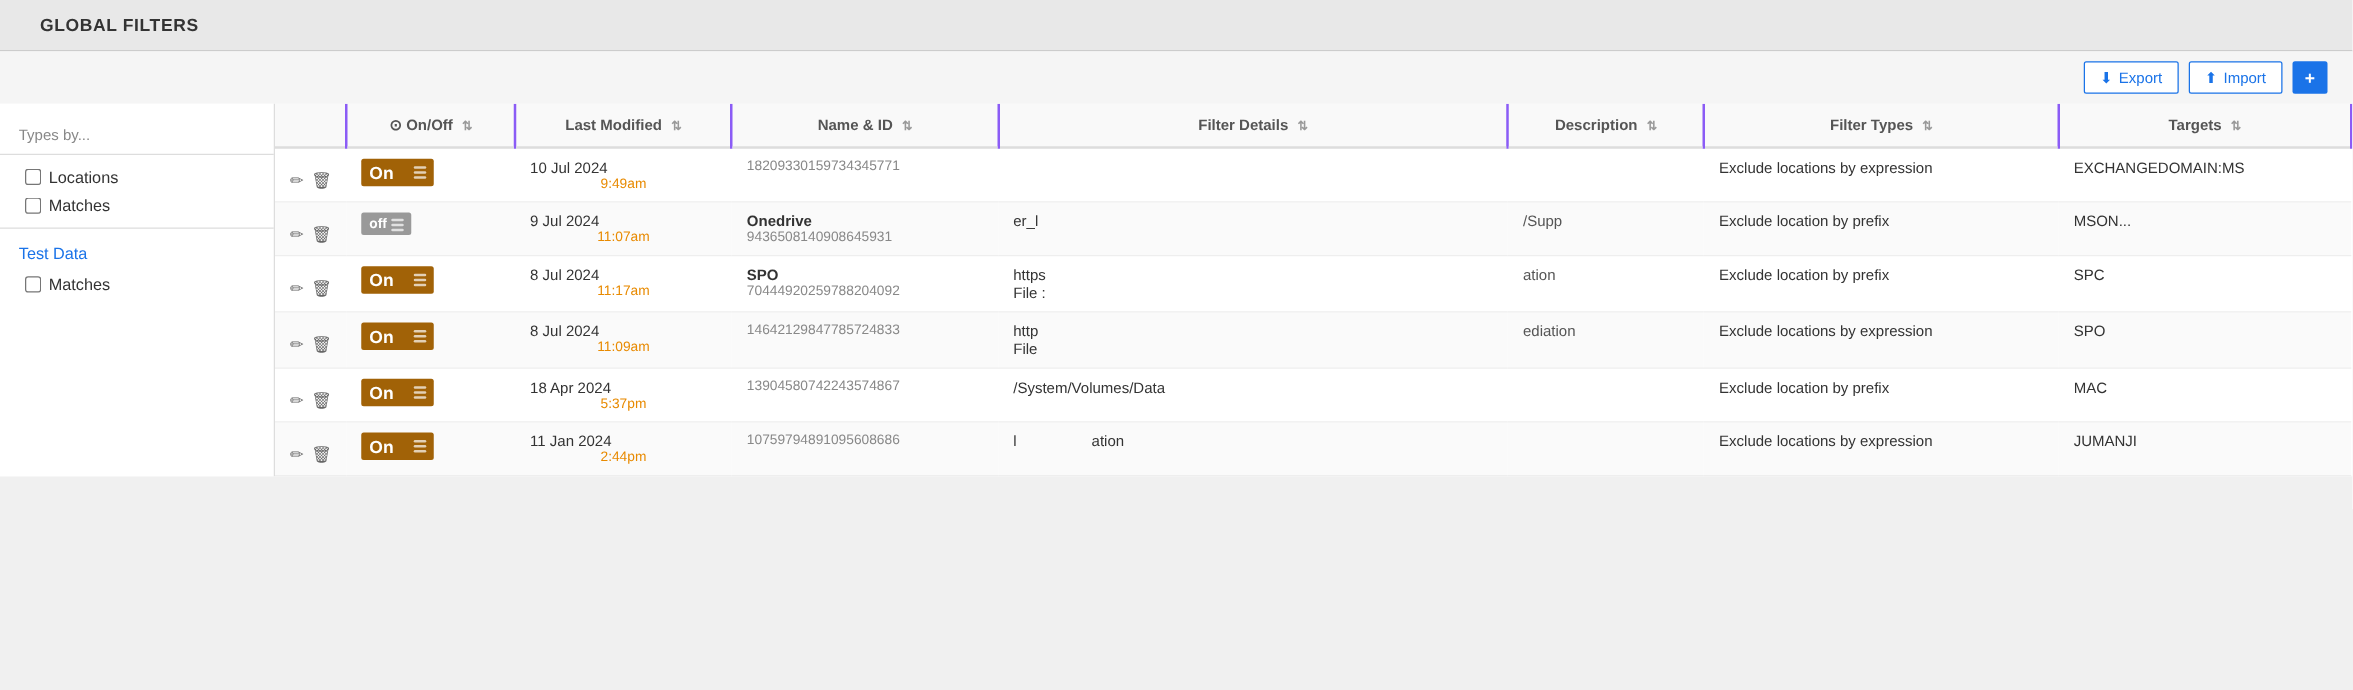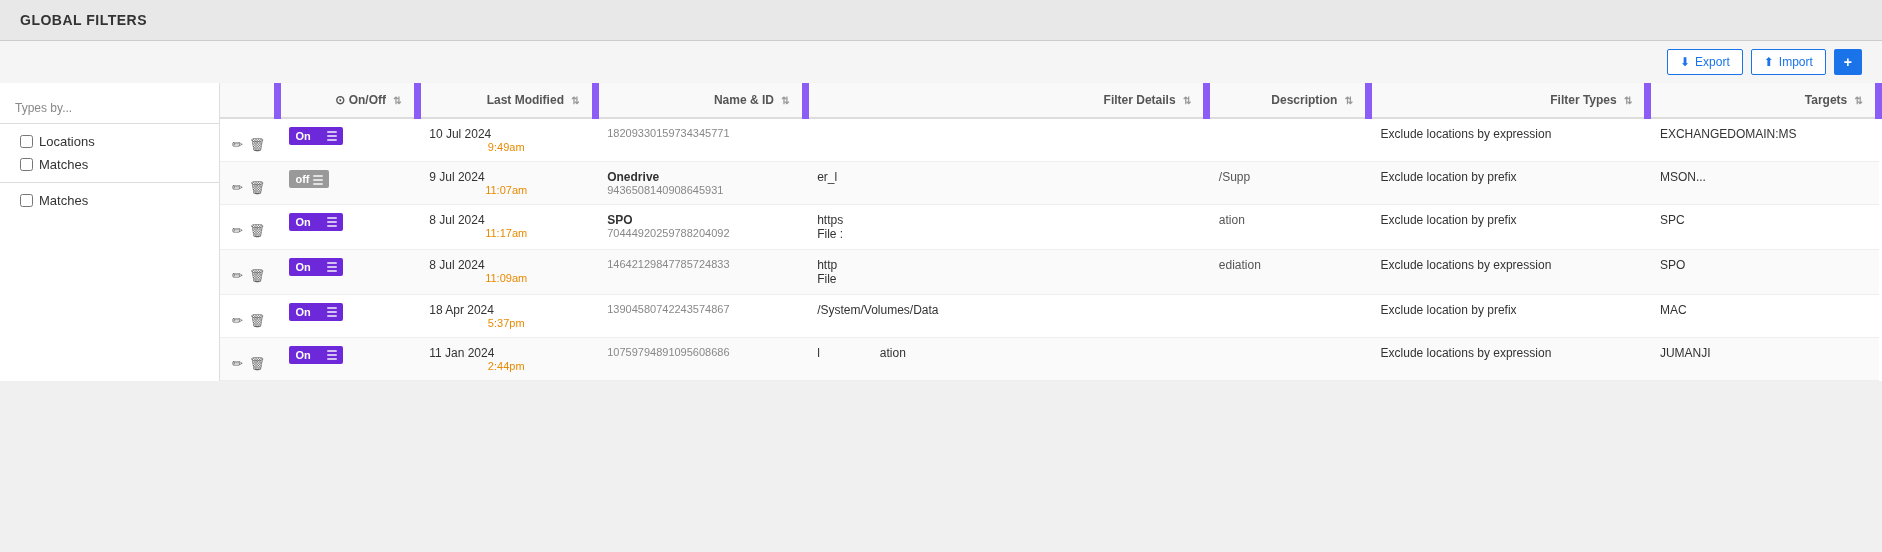--- a/index.html
+++ b/index.html
@@ -10,20 +10,21 @@
     .page-title-bar {
       background: #e8e8e8;
       padding: 12px 20px;
       border-bottom: 1px solid #ccc;
     }
     .page-title-bar h1 {
       font-size: 14px;
       font-weight: bold;
       color: #333;
       letter-spacing: 0.5px;
+      margin-left: 12px;
     }
 
     .toolbar {
       display: flex;
       justify-content: flex-end;
       padding: 8px 20px;
       gap: 8px;
       background: #f5f5f5;
     }
 
@@ -99,26 +100,26 @@
       min-width: 1400px;
     }
 
     thead tr {
       background: #f9f9f9;
       border-bottom: 2px solid #ddd;
     }
 
     thead th {
       padding: 10px 12px;
-      text-align: right;
+      text-align: center;
       font-size: 12px;
       font-weight: bold;
       color: #555;
       white-space: nowrap;
-      border-right: 7px solid #8b5cf6;
+      border-right: 2px solid #8b5cf6;
     }
 
     thead th .sort-icon {
       display: inline-block;
       font-size: 10px;
       color: #999;
       margin-left: 4px;
     }
 
     tbody tr {
@@ -143,24 +144,24 @@
 
     .action-icon {
       color: #666;
       cursor: pointer;
       font-size: 13px;
     }
 
     .toggle-on {
       display: inline-flex;
       align-items: center;
-      background: #6d28d9;
+      background: #a16207;
       color: white;
       font-weight: bold;
-      font-size: 11px;
+      font-size: 14px;
       padding: 3px 6px;
       border-radius: 2px;
       white-space: nowrap;
       gap: 16px;
     }
     .toggle-off {
       display: inline-flex;
       align-items: flex-end;
       background: #999;
       color: white;
@@ -224,20 +225,21 @@
         <input type="checkbox" style="">
         <span>Locations</span>
       </div>
       <div class="sidebar-item">
         <input type="checkbox" style="">
         <span>Matches</span>
       </div>
 
       <div class="sidebar-divider"></div>
 
+      <a class="sidebar-section-label">Test Data</a>
       <div class="sidebar-item">
         <input type="checkbox" style="">
         <span>Matches</span>
       </div>
     </div>
 
     <div class="content-area">
       <table>
         <thead>
           <tr>

